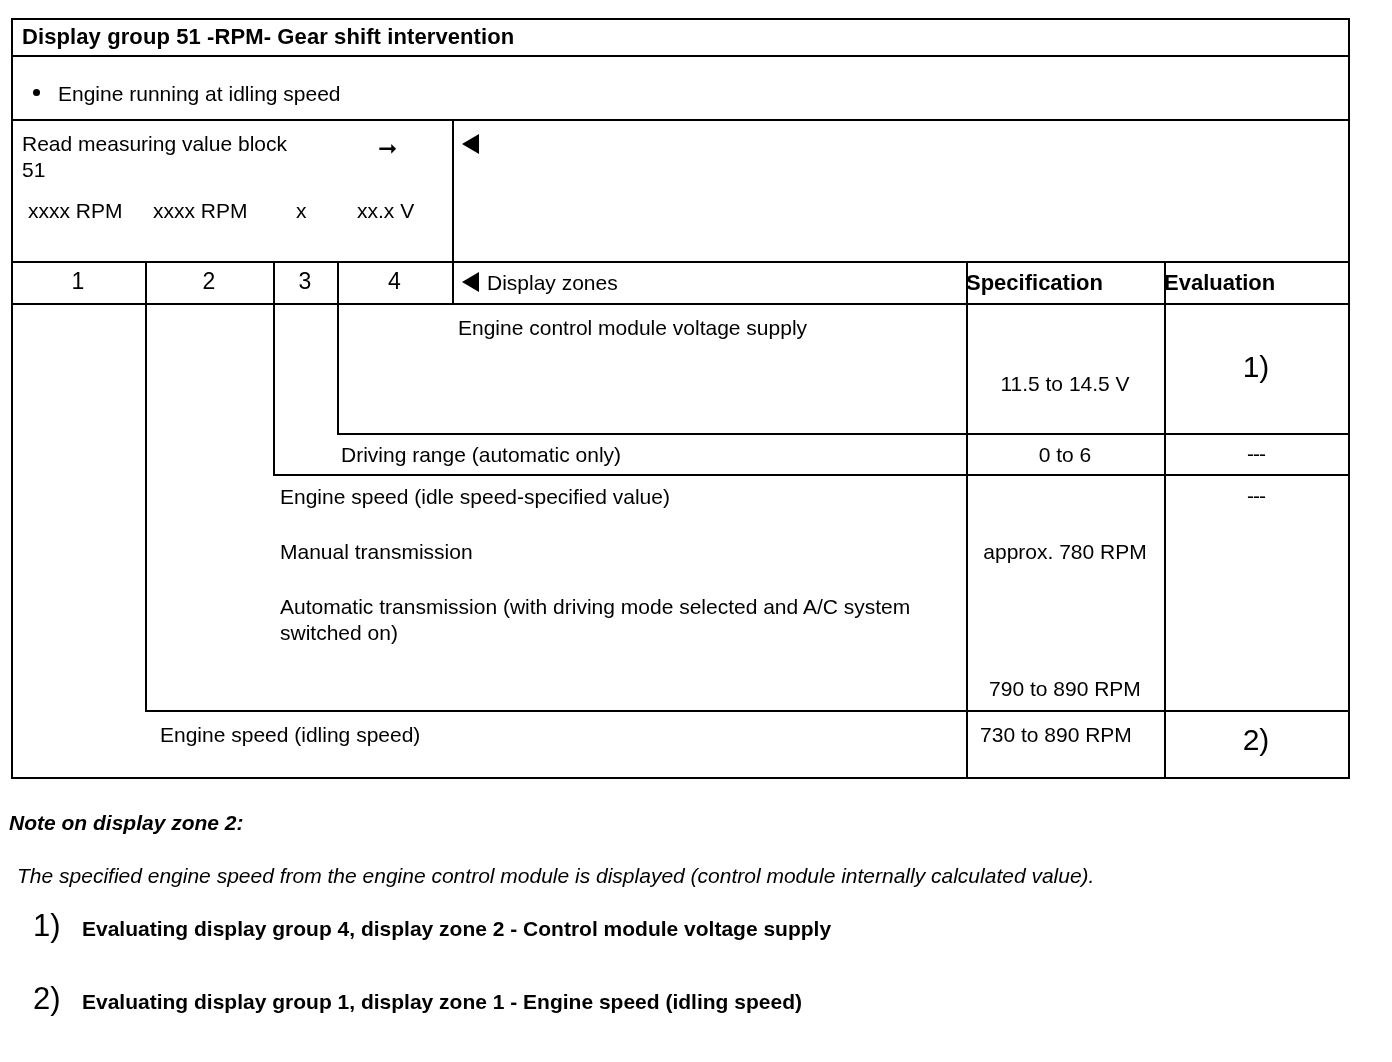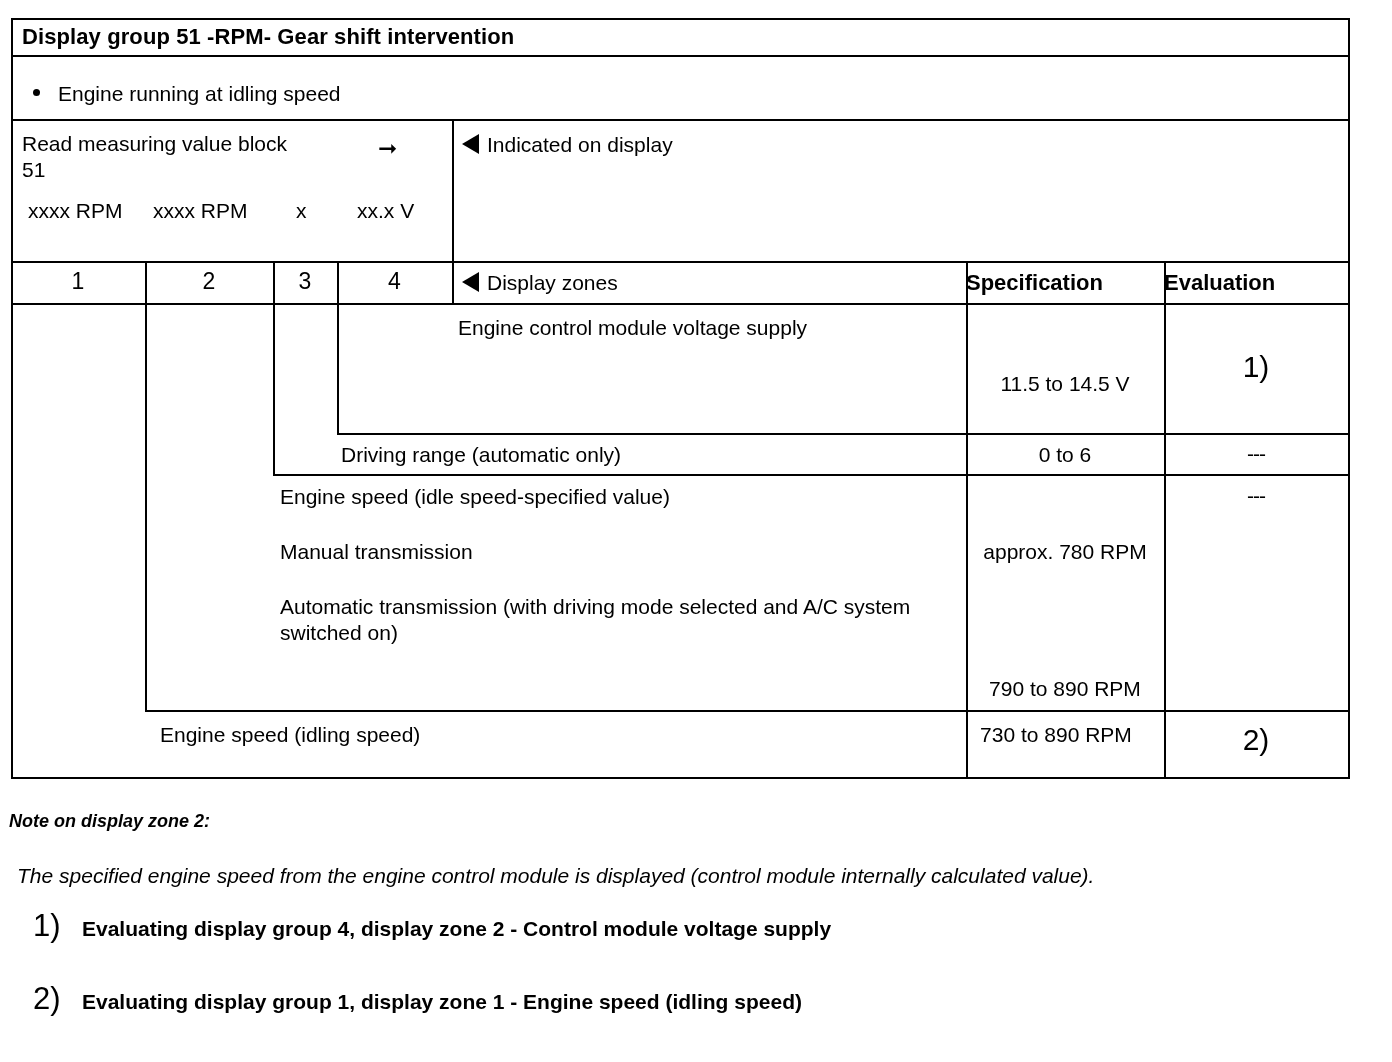--- a/index.html
+++ b/index.html
@@ -63,21 +63,21 @@
 
   
   .fn-mark { font-size: 30px; text-align: center; }
 
   
   .dash { font-size: 21px; text-align: center; letter-spacing: -1px; }
 
   
   .note-head {
     position: absolute;
-    font-size: 18px;
+    font-size: 21px;
     font-weight: bold;
     font-style: italic;
   }
   .note-body {
     position: absolute;
     font-size: 21px;
     font-style: italic;
     margin-left: 8px;
   }
   .footnote-num {
@@ -139,21 +139,20 @@
   <div class="cell txt" style="left:22px; top:131px; width:330px;">Read measuring value block</div>
   <div class="cell txt" style="left:22px; top:157px; width:330px;">51</div>
   <div class="arrow-right" style="left:378px; top:137px;">➞</div>
 
   <div class="cell txt" style="left:28px;  top:198px; width:130px;">xxxx RPM</div>
   <div class="cell txt" style="left:153px; top:198px; width:130px;">xxxx RPM</div>
   <div class="cell txt" style="left:296px; top:198px; width:40px;">x</div>
   <div class="cell txt" style="left:357px; top:198px; width:100px;">xx.x V</div>
 
   <span class="tri-left" style="left:462px; top:134px;"></span>
-  <div class="cell txt" style="left:487px; top:132px; width:420px;">Indicated on display</div>
 
   <span class="tri-left" style="left:462px; top:272px;"></span>
   <div class="cell txt" style="left:487px; top:270px; width:420px;">Display zones</div>
 
   <div class="cell zone-num" style="left:11px;  top:268px; width:134px;">1</div>
   <div class="cell zone-num" style="left:145px; top:268px; width:128px;">2</div>
   <div class="cell zone-num" style="left:273px; top:268px; width:64px;">3</div>
   <div class="cell zone-num" style="left:337px; top:268px; width:115px;">4</div>
 
   <div class="cell col-head" style="left:966px;  top:270px; width:198px;">Specification</div>

